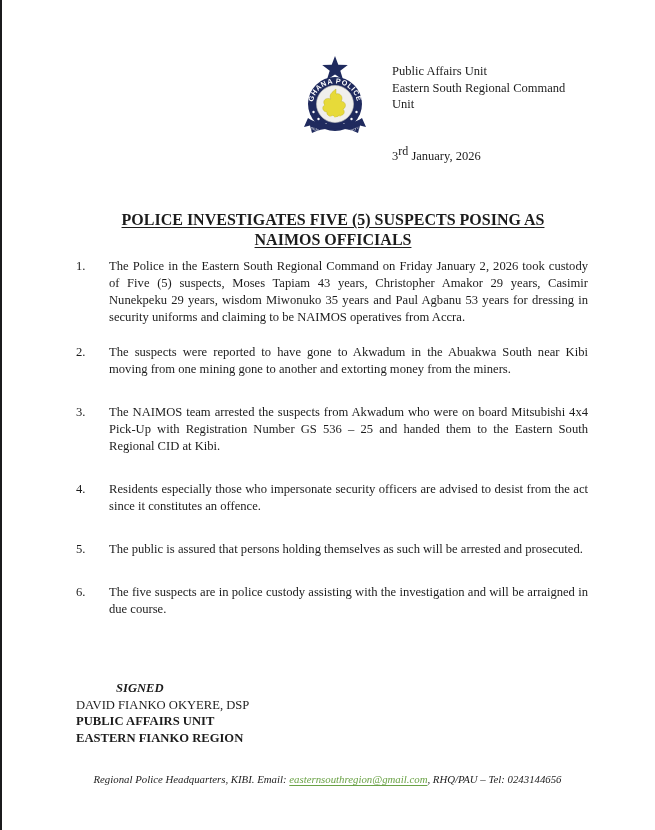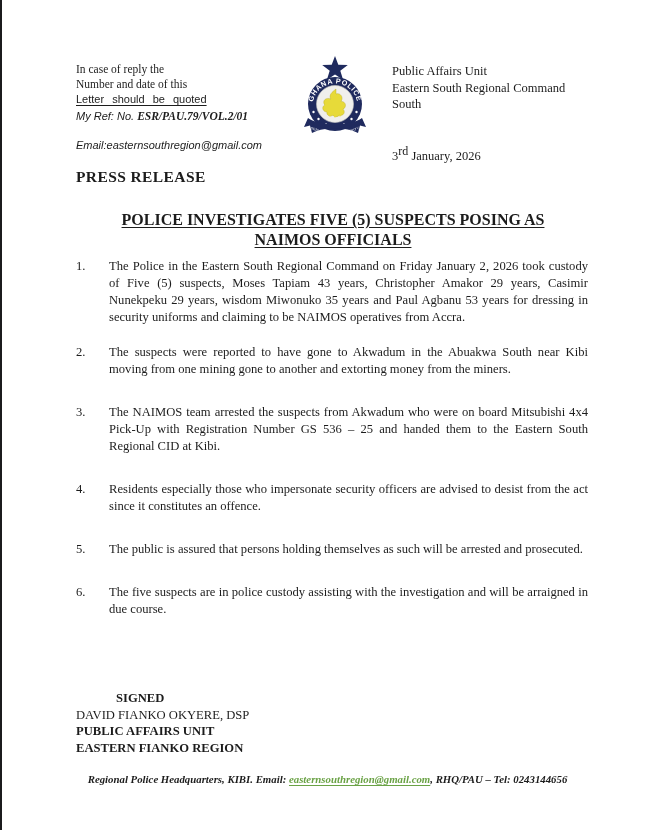--- a/index.html
+++ b/index.html
@@ -115,54 +115,47 @@
 
   
   .signature {
     position: absolute;
     left: 76px; top: 680px;
     font-size: 12.6px;
     line-height: 16.5px;
   }
   .sig-signed {
     font-weight: bold;
+    font-style: italic;
     padding-left: 40px;
-    margin-top: 10px;
   }
   .sig-bold { font-weight: bold; }
 
   
   .footer {
     position: absolute;
     left: 0; top: 773px;
     width: 655px;
     text-align: center;
     font-size: 10.8px;
-    font-weight: bold;
+    font-weight: normal;
     font-style: italic;
   }
   .footer-email {
     text-decoration: underline;
     text-underline-offset: 2px;
     cursor: pointer;
   }
 </style>
 </head>
 <body>
 
 <div class="page">
   <div class="scan-edge"></div>
 
-  <div class="header-left">
-    <div class="hl-serif">In case of reply the</div>
-    <div class="hl-serif">Number and date of this</div>
-    <div class="hl-sans hl-quoted">Letter should be quoted</div>
-    <div class="hl-ref"><span>My Ref: No. </span><span class="ref-value">ESR/PAU.79/VOL.2/01</span></div>
-    <div class="hl-email">Email:easternsouthregion@gmail.com</div>
-  </div>
 
   <div class="crest">
     <svg viewBox="0 0 72 86" width="72" height="86">
       <defs>
         <path id="arcTop" d="M 13.5 50 A 22.5 22.5 0 0 1 58.5 50"></path>
         <path id="arcRibbon" d="M 12 73 C 24 79 48 79 60 73"></path>
       </defs>
 
       <polygon fill="#1f2a5e" points="36,0 39.3,8.8 48.8,9 41.3,14.8 44.1,23.8 36,18.4 27.9,23.8 30.7,14.8 23.2,9 32.7,8.8"></polygon>
 
@@ -189,25 +182,24 @@
       <path fill="#1f2a5e" d="M9 62 L5 71 L11 69.5 L13 77 C24 70.5 48 70.5 59 77 L61 69.5 L67 71 L63 62 C52 70 20 70 9 62 Z"></path>
       <text font-size="3.4" fill="#ffffff" font-family="Liberation Sans, sans-serif" letter-spacing="0.3">
         <textPath href="#arcRibbon" startOffset="50%" text-anchor="middle">SERVICE WITH INTEGRITY</textPath>
       </text>
     </svg>
   </div>
 
   <div class="header-right">
     <div>Public Affairs Unit</div>
     <div>Eastern South Regional Command</div>
-    <div>South</div>
+    <div>Unit</div>
   </div>
   <div class="date-line"><span>3</span><sup>rd</sup><span> January, 2026</span></div>
 
-  <div class="press-release">PRESS RELEASE</div>
   <div class="headline">POLICE INVESTIGATES FIVE (5) SUSPECTS POSING AS NAIMOS OFFICIALS</div>
 
   <div class="body-list">
     <div class="list-item">
       <div class="li-num">1.</div>
       <div class="li-text">The Police in the Eastern South Regional Command on Friday January 2, 2026 took custody of Five (5) suspects, Moses Tapiam 43 years, Christopher Amakor 29 years, Casimir Nunekpeku 29 years, wisdom Miwonuko 35 years and Paul Agbanu 53 years for dressing in security uniforms and claiming to be NAIMOS operatives from Accra.</div>
     </div>
     <div class="list-item">
       <div class="li-num">2.</div>
       <div class="li-text">The suspects were reported to have gone to Akwadum in the Abuakwa South near Kibi moving from one mining gone to another and extorting money from the miners.</div>

